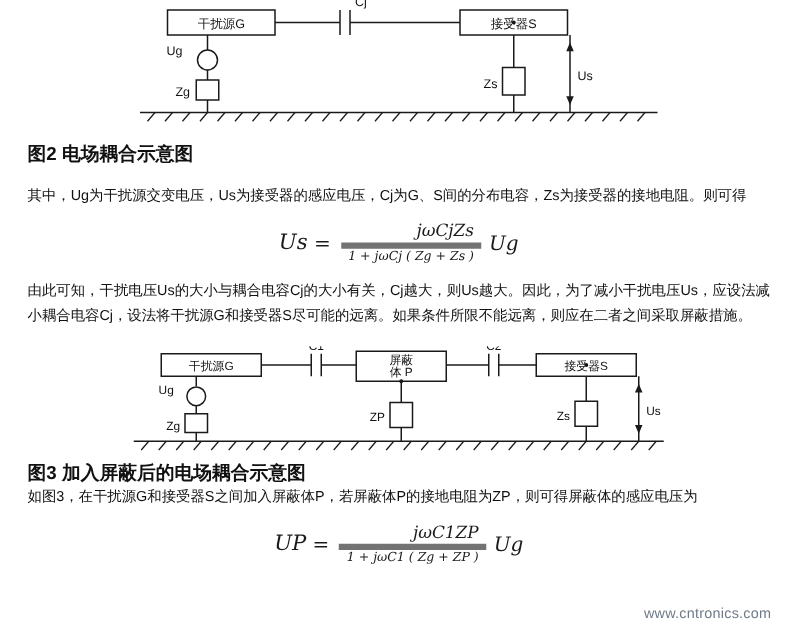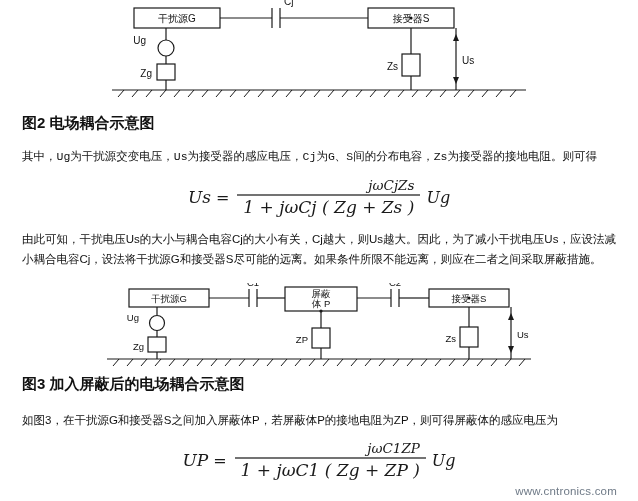--- a/index.html
+++ b/index.html
@@ -81,22 +81,22 @@
     align-items: flex-end;
     vertical-align: middle;
     margin: 0 3px;
   }
   .frac .num {
     padding: 0 6px 1px 6px;
     font-size: 13.5px;
   }
   .frac .den {
     padding: 1px 6px 0 6px;
-    border-top: 2px solid #737373;
-    font-size: 17px;
+    border-top: 5px solid #737373;
+    font-size: 10px;
   }
   .trail {
     font-size: 16px;
     margin-left: 3px;
   }
 
   
   .watermark {
     position: absolute;
     right: 21px;
@@ -194,21 +194,21 @@
           <text x="48" y="77" text-anchor="end">Zg</text>
           <text x="294" y="70" text-anchor="end">Zs</text>
           <text x="358" y="64">Us</text>
         </g>
       </svg>
     </div>
   </div>
 
   <div class="caption">图2 电场耦合示意图</div>
 
-  <p class="para" style="margin-top:14px;font-family:Liberation Mono, monospace;">其中，Ug为干扰源交变电压，Us为接受器的感应电压，Cj为G、S间的分布电容，Zs为接受器的接地电阻。则可得</p>
+  <p class="para" style="margin-top:14px;">其中，Ug为干扰源交变电压，Us为接受器的感应电压，Cj为G、S间的分布电容，Zs为接受器的接地电阻。则可得</p>
 
   <div class="formula">
     <span class="mathline">
       <span class="lhs">Us</span>
       <span class="eq">=</span>
       <span class="frac">
         <span class="num">jωCjZs</span>
         <span class="den">1 + jωCj ( Zg + Zs )</span>
       </span>
       <span class="trail">Ug</span>
@@ -304,21 +304,21 @@
           <text x="209" y="60" text-anchor="end">ZP</text>
           <text x="357" y="59" text-anchor="end">Zs</text>
           <text x="418" y="55">Us</text>
         </g>
       </svg>
     </div>
   </div>
 
   <div class="caption">图3 加入屏蔽后的电场耦合示意图</div>
 
-  <p class="para" style="margin-top:16px;">如图3，在干扰源G和接受器S之间加入屏蔽体P，若屏蔽体P的接地电阻为ZP，则可得屏蔽体的感应电压为</p>
+  <p class="para" style="margin-top:0;">如图3，在干扰源G和接受器S之间加入屏蔽体P，若屏蔽体P的接地电阻为ZP，则可得屏蔽体的感应电压为</p>
 
   <div class="formula">
     <span class="mathline">
       <span class="lhs">UP</span>
       <span class="eq">=</span>
       <span class="frac">
         <span class="num">jωC1ZP</span>
         <span class="den">1 + jωC1 ( Zg + ZP )</span>
       </span>
       <span class="trail">Ug</span>

